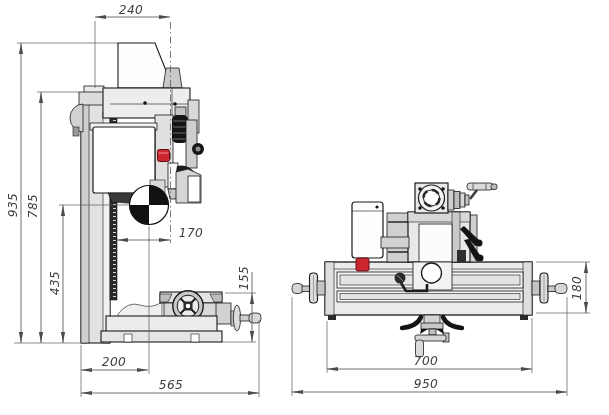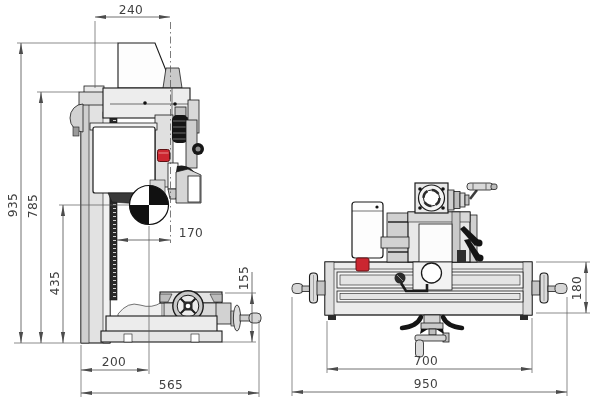--- a/index.html
+++ b/index.html
@@ -1,18 +1,19 @@
 <!DOCTYPE html>
 <html><head>
 <meta charset="utf-8">
 <style>
   html,body{margin:0;padding:0;background:#ffffff;}
   .canvas{
     position:relative;width:609px;height:415px;background:#ffffff;overflow:hidden;
     font-family:"DejaVu Sans", sans-serif;
+    font-style:italic;
   }
   svg{position:absolute;left:0;top:0;}
   .dim-text{
     font-family:"DejaVu Sans", sans-serif;
     font-size:12.2px;
     letter-spacing:0.4px;
     fill:#3f3f3f;
   }
   .dim-line{stroke:#4c4c4c;stroke-width:0.8;fill:none;}
   .ext-line{stroke:#5a5a5a;stroke-width:0.7;fill:none;}

